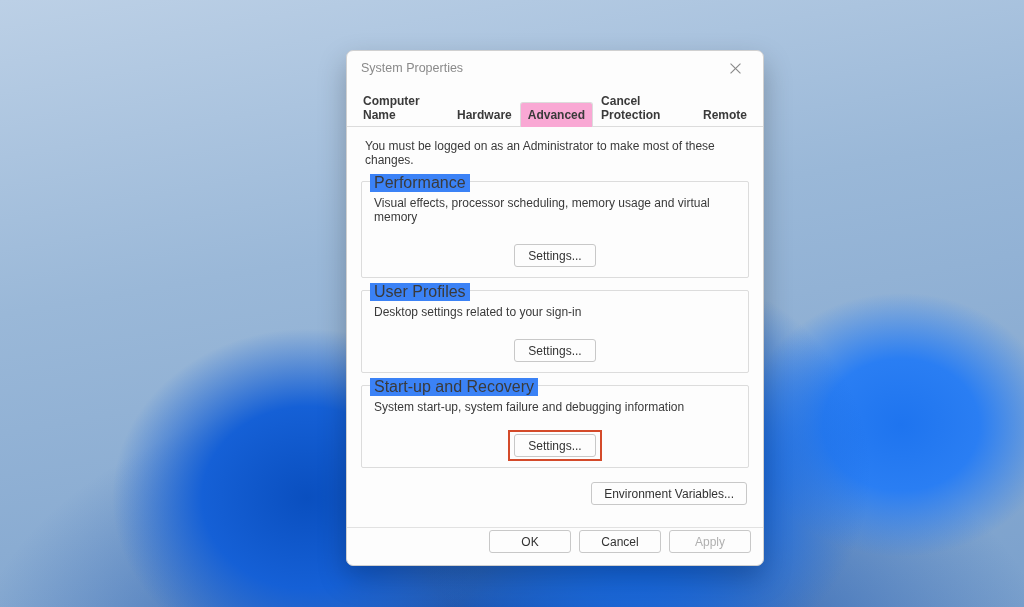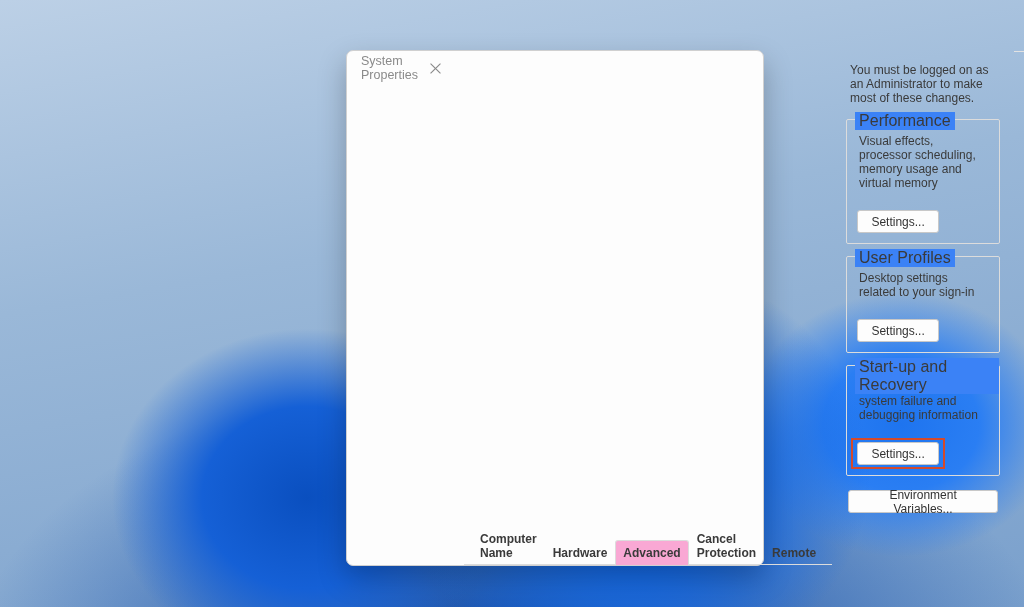--- a/index.html
+++ b/index.html
@@ -23,21 +23,21 @@
         linear-gradient(170deg, #bcd0e6 0%, #9ab8d8 40%, #7aa0cc 100%);
     }
     .dialog {
       position: absolute;
       left: 346px; top: 50px;
       width: 418px; height: 516px;
       background: #fdfdfd;
       border: 1px solid #d0d0d0;
       border-radius: 7px;
       box-shadow: 0 12px 28px rgba(0,0,0,.25);
-      display: flex; flex-direction: row;
+      display: flex; flex-direction: column;
     }
     .titlebar {
       height: 34px;
       display: flex; align-items: center;
       padding: 0 10px 0 14px;
     }
     .titlebar .title {
       flex: 1;
       color: #8a8a8a;
       font-size: 12.5px;
@@ -98,21 +98,21 @@
       padding: 0 4px;
       font-size: 16px;
       color: #3a3a3a;
     }
     .group-desc {
       color: #3a3a3a;
       font-size: 12px;
       padding: 0 2px 6px 2px;
     }
     .group-btn-row {
-      display: flex; justify-content: flex-start;
+      display: flex; justify-content: center;
       padding-top: 14px;
       padding-bottom: 2px;
     }
     .btn {
       min-width: 82px;
       height: 23px;
       padding: 0 12px;
       background: #fdfdfd;
       border: 1px solid #c8c8c8;
       border-radius: 3px;

